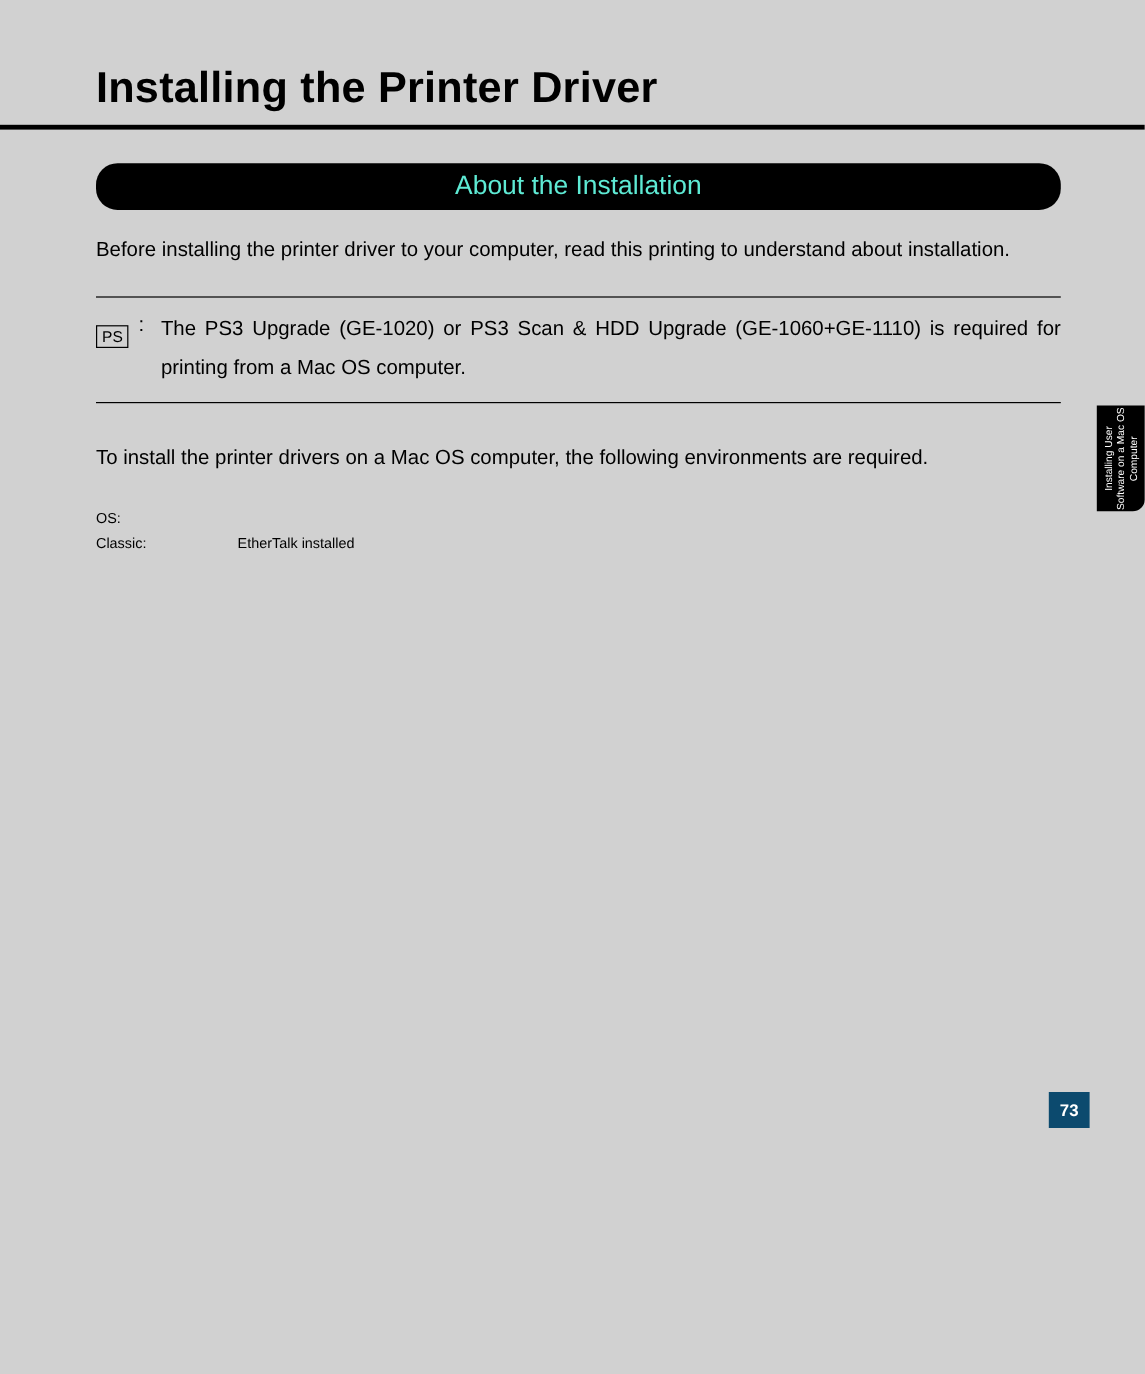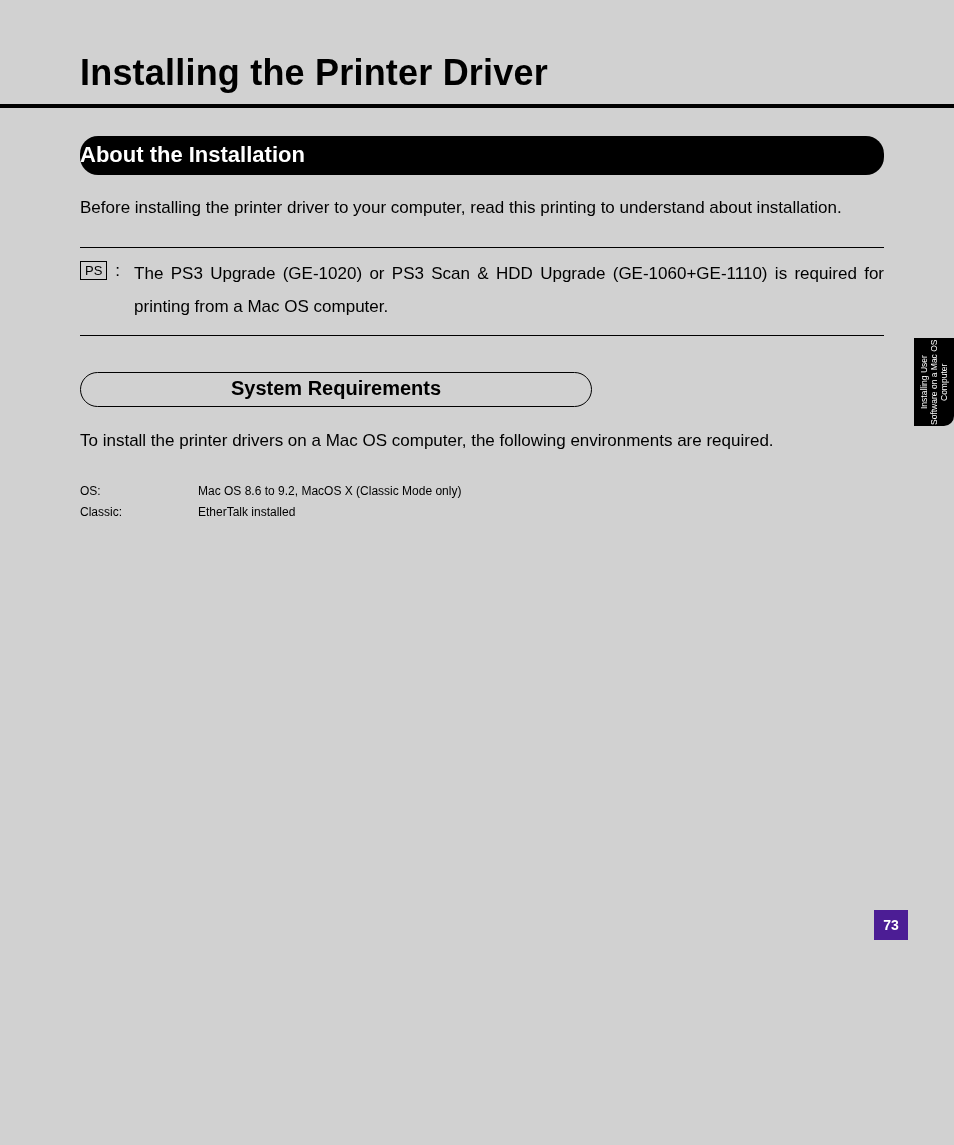--- a/index.html
+++ b/index.html
@@ -30,22 +30,23 @@
   }
 
   .chapter-rule {
     border: none;
     border-top: 4px solid #000;
     margin: 0 -70px 28px -80px; 
   }
 
   .section-pill {
     background: #000;
-    color: #ffffff;
-    font-weight: bold;
+    color: #5eead4;
+    text-align: center;
+    font-weight: normal;
     font-size: 22px;
     border-radius: 18px;
     padding: 6px 0 7px;
     width: 100%;
     box-sizing: border-box;
     margin: 0 0 20px 0;
   }
 
   .intro {
     font-size: 17px;
@@ -63,21 +64,21 @@
   .ps-row {
     display: flex;
     align-items: flex-start;
   }
   .ps-badge {
     display: inline-block;
     border: 1.5px solid #000;
     font-size: 13px;
     line-height: 1;
     padding: 2px 4px;
-    margin-top: 3px;
+    margin-top: 13px;
     font-family: Arial, sans-serif;
   }
   .ps-colon {
     font-size: 17px;
     margin: 0 14px 0 8px;
     line-height: 1.55;
   }
   .ps-text {
     font-size: 17px;
     line-height: 1.9;
@@ -129,21 +130,21 @@
     text-align: center;
     writing-mode: vertical-rl;
     transform: rotate(180deg);
   }
 
   
   .page-num {
     position: absolute;
     right: 46px;
     bottom: 46px;
-    background: #4c1d95;
+    background: #0c4a6e;
     color: #fff;
     font-size: 14px;
     font-weight: bold;
     width: 34px;
     height: 30px;
     display: flex;
     align-items: center;
     justify-content: center;
   }
 </style>
@@ -161,28 +162,26 @@
   <p class="intro">Before installing the printer driver to your computer, read this printing to understand about installation.</p>
 
   <div class="ps-block">
     <div class="ps-row">
       <span class="ps-badge">PS</span>
       <span class="ps-colon">:</span>
       <span class="ps-text">The PS3 Upgrade (GE-1020) or PS3 Scan &amp; HDD Upgrade (GE-1060+GE-1110) is required for printing from a Mac OS computer.</span>
     </div>
   </div>
 
-  <div class="sub-pill">System Requirements</div>
 
   <p class="req-intro">To install the printer drivers on a Mac OS computer, the following environments are required.</p>
 
   <div class="req-table">
     <div class="req-row">
       <div class="req-key">OS:</div>
-      <div class="req-val">Mac OS 8.6 to 9.2, MacOS X (Classic Mode only)</div>
     </div>
     <div class="req-row">
       <div class="req-key">Classic:</div>
       <div class="req-val">EtherTalk installed</div>
     </div>
   </div>
 
   <div class="side-tab">Installing User Software on a Mac OS Computer</div>
 
   <div class="page-num">73</div>

